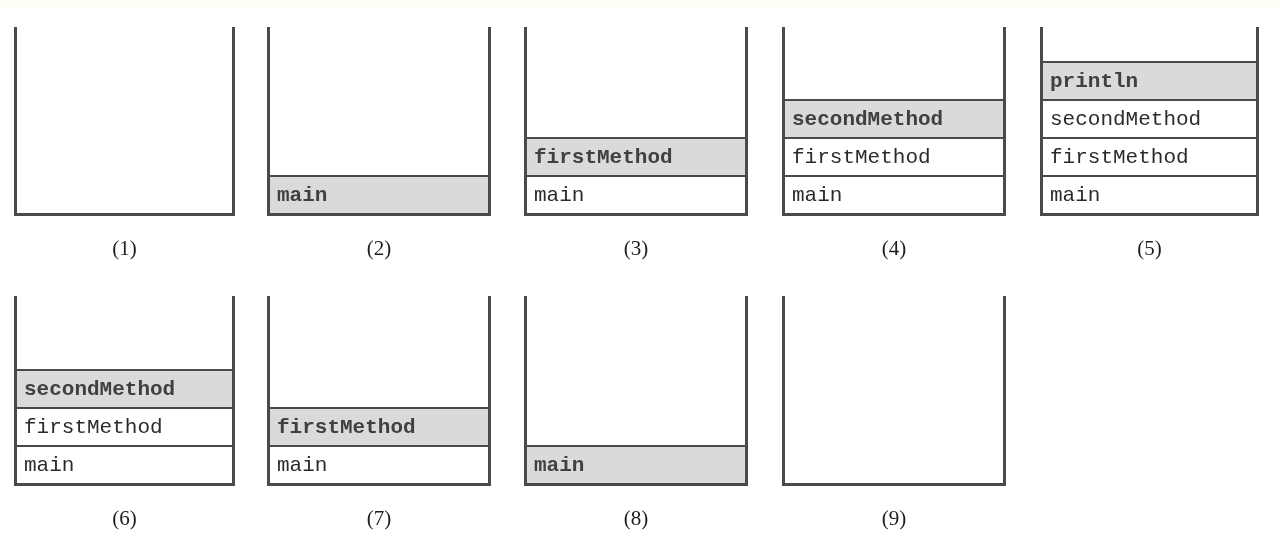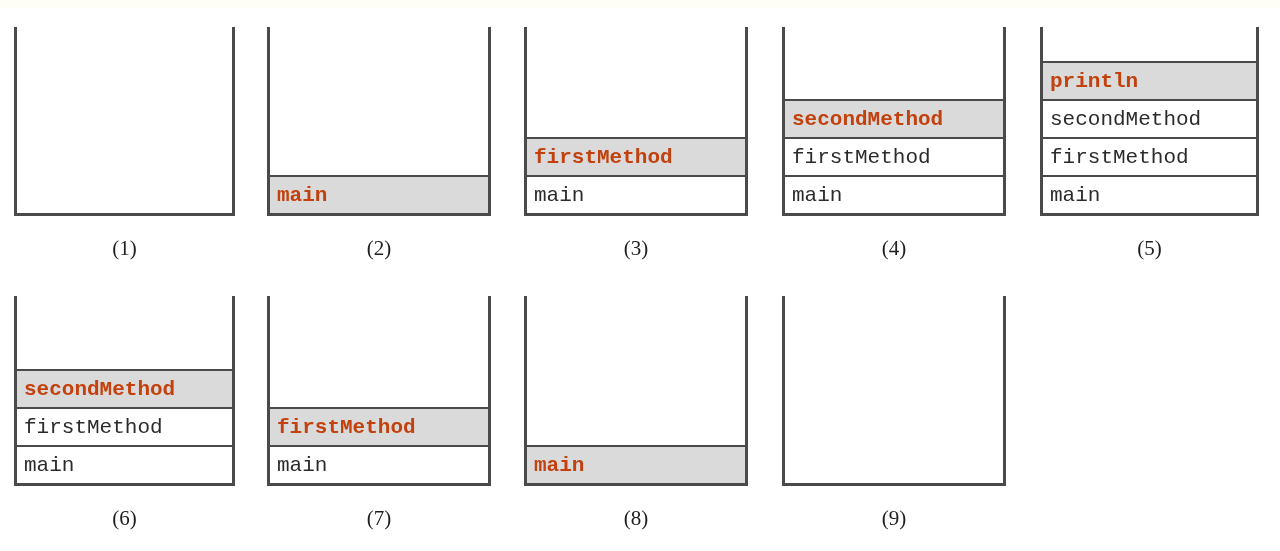--- a/index.html
+++ b/index.html
@@ -53,21 +53,21 @@
     font-family: "Liberation Mono", "DejaVu Sans Mono", monospace;
     font-size: 21px;
     line-height: 1;
     color: #2b2b2b;
     white-space: nowrap;
     overflow: hidden;
   }
   .frame-row.active {
     background: #dadada;
     font-weight: bold;
-    color: #c2410c;
+    color: #404040;
   }
   .figure-caption {
     position: absolute;
     width: 100%;
     text-align: center;
     font-family: "Liberation Serif", "DejaVu Serif", serif;
     font-size: 21px;
     color: #1e1e1e;
     white-space: nowrap;
   }

